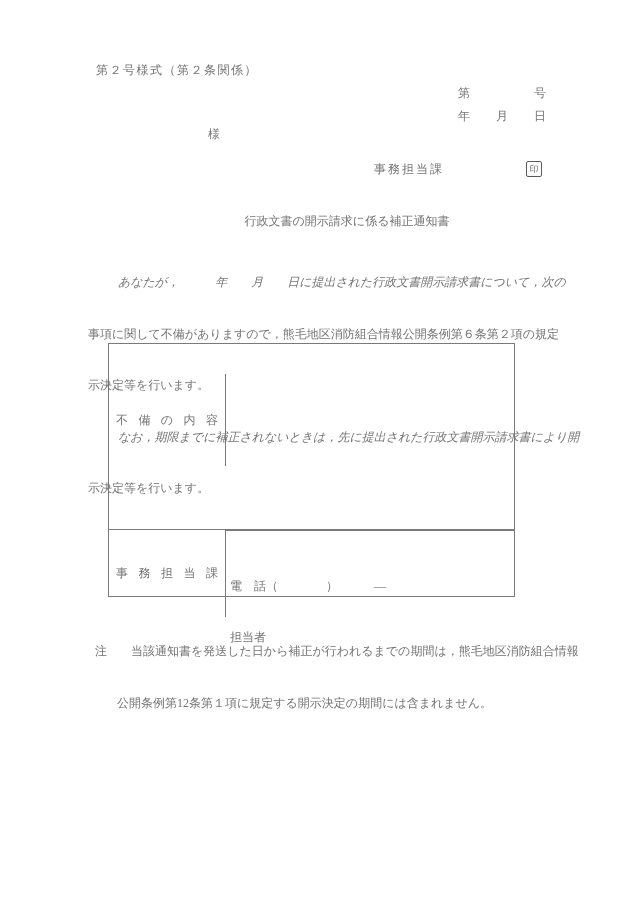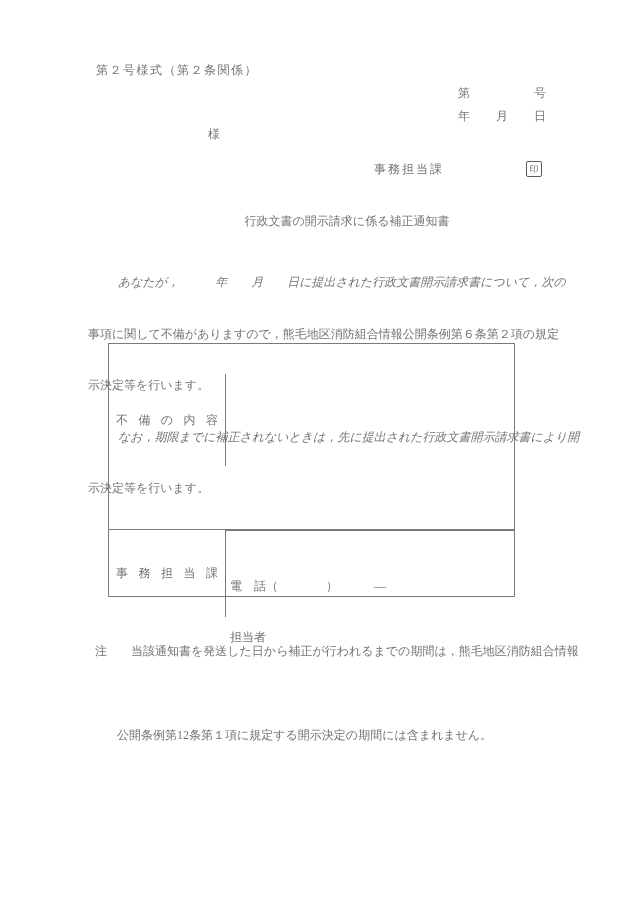--- a/index.html
+++ b/index.html
@@ -68,21 +68,21 @@
   }
   .t-label-text { width: 100%; text-align: justify; text-align-last: justify; }
   .t-content { flex: 1; }
   .r3 .t-content { display: flex; flex-direction: column; }
   .sub-a { height: 37px; }
   .sub-b { flex: 1; border-top: 1px solid #7a7a7a; padding: 15px 0 0 4px; }
   .sub-b .line { height: 21px; line-height: 21px; white-space: pre; }
 
   .note { left: 95px; top: 610px; width: 480px; }
   .note .line { height: 22px; line-height: 22px; white-space: pre; }
-  .note .line2 { padding-left: 22px; margin-top: 32px; }
+  .note .line2 { padding-left: 22px; }
 </style>
 </head>
 <body>
 
 <div class="page">
 
   <div class="abs form-number">第２号様式（第２条関係）</div>
 
   <div class="abs doc-number-line">
     <span>第</span>

